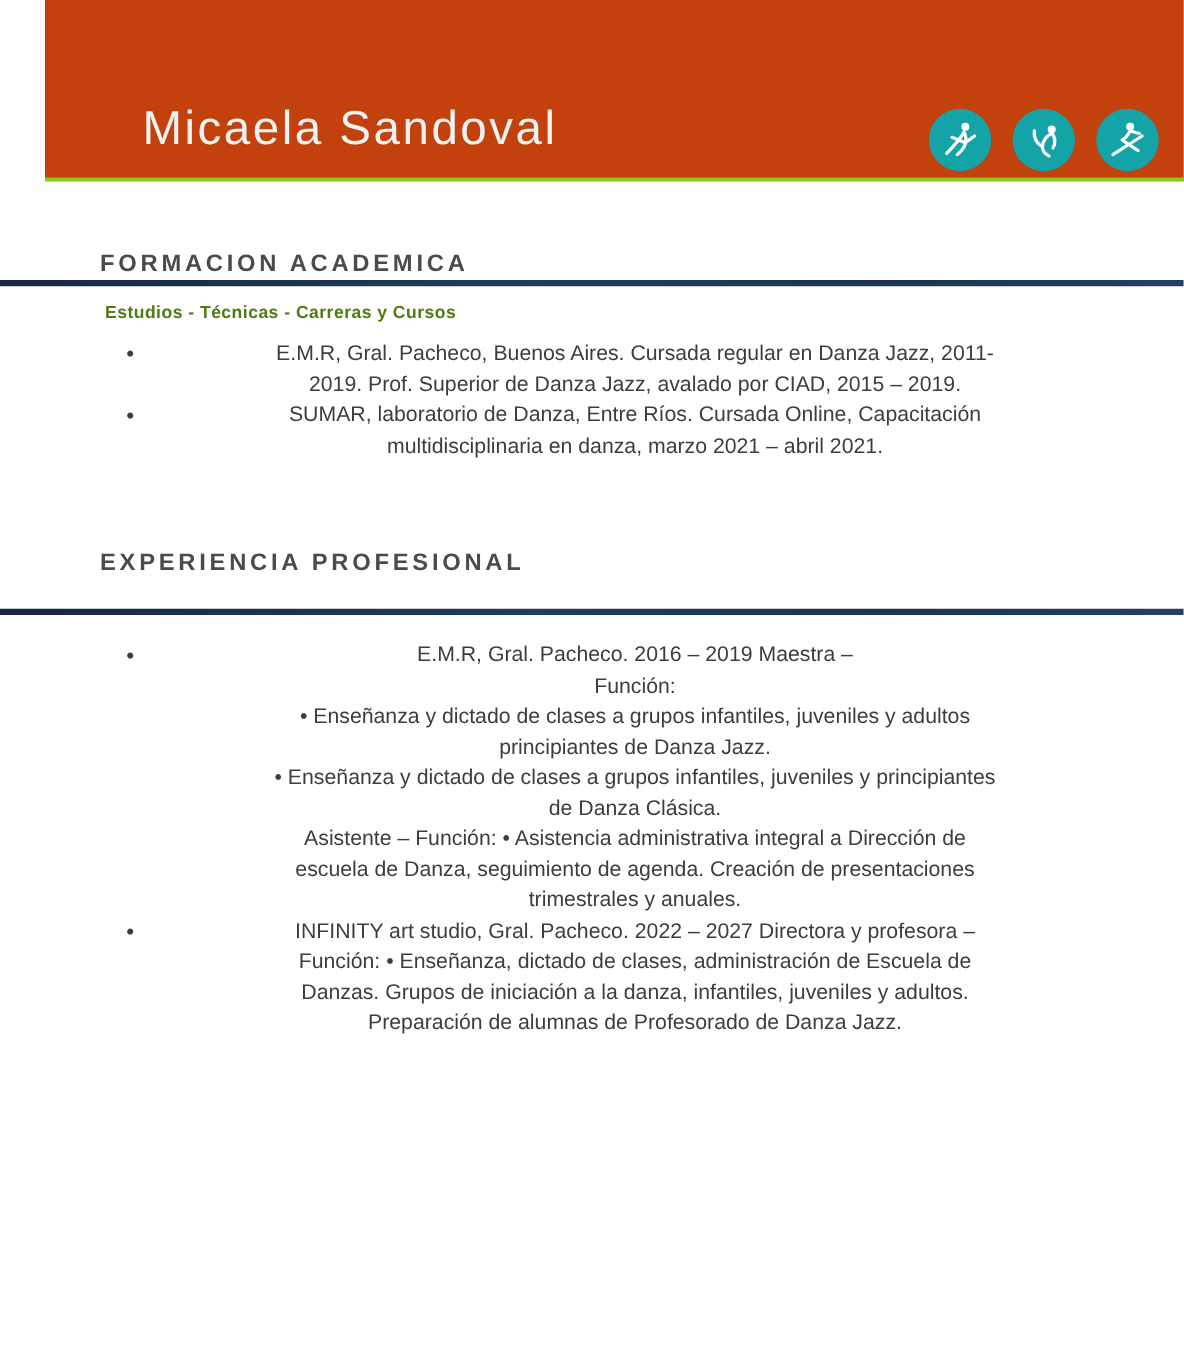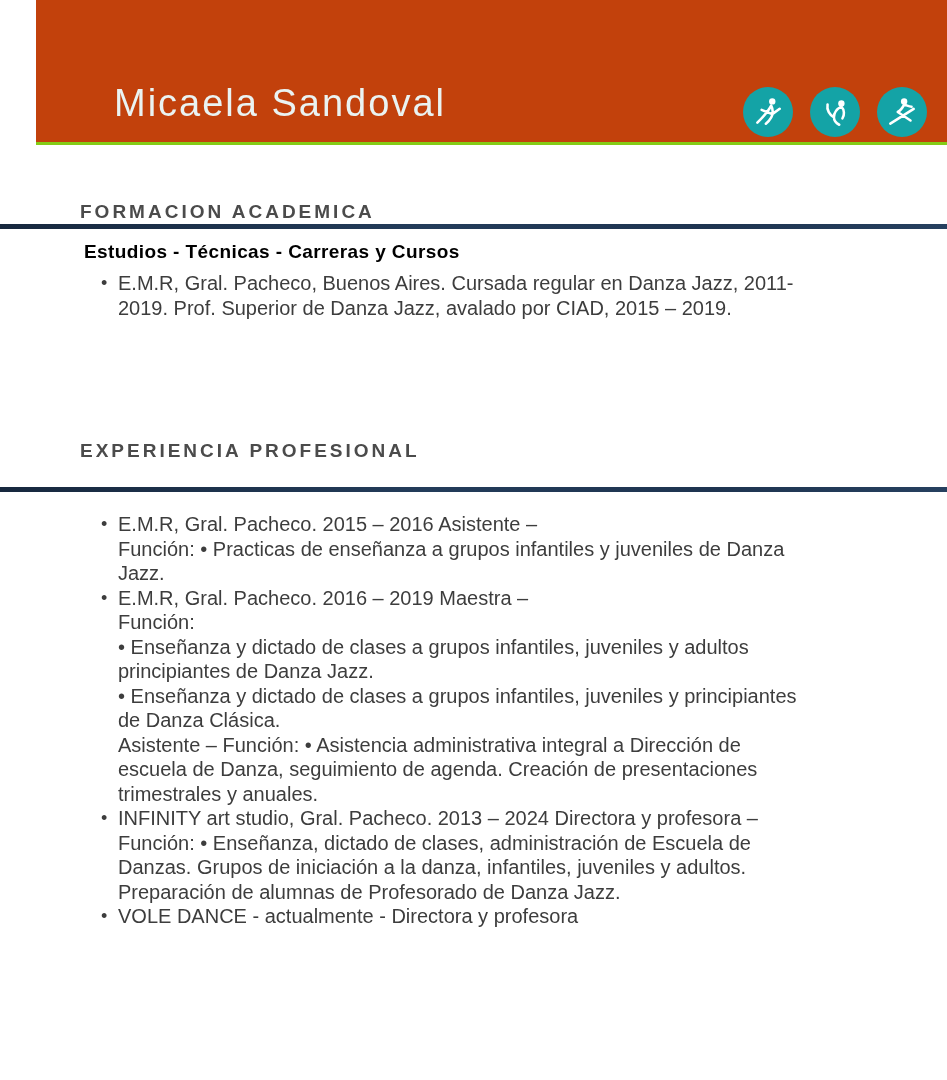--- a/index.html
+++ b/index.html
@@ -38,27 +38,27 @@
     position:absolute; left:80px;
     font-size:19px; font-weight:bold; letter-spacing:3px;
     color:#4b4b4b;
   }
   .rule {
     position:absolute; left:0; width:947px; height:5px;
     background:linear-gradient(90deg,#17283e 0%,#233c5a 45%,#1e3450 75%,#26405f 100%);
   }
   .sub-heading {
     position:absolute; left:84px;
-    font-size:19px; font-weight:bold; letter-spacing:0.4px;
-    color:#000000;
+    font-size:14px; font-weight:bold; letter-spacing:0.4px;
+    color:#4d7c0f;
   }
   .doc-list {
     position:absolute; left:98px; width:800px;
     list-style:none;
-    font-size:20px; line-height:24.5px; color:#3d3d3d;
+    font-size:17px; line-height:24.5px; color:#3d3d3d;text-align:center;
   }
   .doc-list li {
     position:relative; padding-left:20px;
     white-space:pre-line;
   }
   .doc-list li::before {
     content:"\2022";
     position:absolute; left:3px; top:0;
     font-size:18px; color:#3d3d3d;
   }
@@ -97,35 +97,33 @@
     </div>
   </div>
 </div>
 
 <div id="formacion-title" class="section-title">FORMACION ACADEMICA</div>
 <div id="formacion-rule" class="rule"></div>
 <div id="formacion-sub" class="sub-heading">Estudios - Técnicas - Carreras y Cursos</div>
 <ul id="formacion-list" class="doc-list">
   <li>E.M.R, Gral. Pacheco, Buenos Aires. Cursada regular en Danza Jazz, 2011-
 2019. Prof. Superior de Danza Jazz, avalado por CIAD, 2015 – 2019.</li>
+  <li>SUMAR, laboratorio de Danza, Entre Ríos. Cursada Online, Capacitación
+multidisciplinaria en danza, marzo 2021 – abril 2021.</li>
 </ul>
 
 <div id="experiencia-title" class="section-title">EXPERIENCIA PROFESIONAL</div>
 <div id="experiencia-rule" class="rule"></div>
 <ul id="experiencia-list" class="doc-list">
-  <li>E.M.R, Gral. Pacheco. 2015 – 2016 Asistente –
-Función: • Practicas de enseñanza a grupos infantiles y juveniles de Danza
-Jazz.</li>
   <li>E.M.R, Gral. Pacheco. 2016 – 2019 Maestra –
 Función:
 • Enseñanza y dictado de clases a grupos infantiles, juveniles y adultos
 principiantes de Danza Jazz.
 • Enseñanza y dictado de clases a grupos infantiles, juveniles y principiantes
 de Danza Clásica.
 Asistente – Función: • Asistencia administrativa integral a Dirección de
 escuela de Danza, seguimiento de agenda. Creación de presentaciones
 trimestrales y anuales.</li>
-  <li>INFINITY art studio, Gral. Pacheco. 2013 – 2024 Directora y profesora –
+  <li>INFINITY art studio, Gral. Pacheco. 2022 – 2027 Directora y profesora –
 Función: • Enseñanza, dictado de clases, administración de Escuela de
 Danzas. Grupos de iniciación a la danza, infantiles, juveniles y adultos.
 Preparación de alumnas de Profesorado de Danza Jazz.</li>
-  <li>VOLE DANCE - actualmente - Directora y profesora</li>
 </ul>
 
 </body></html>

